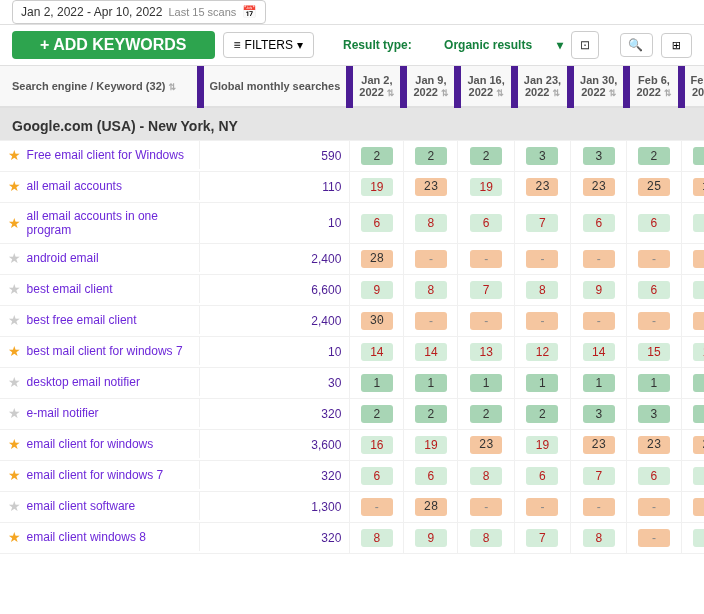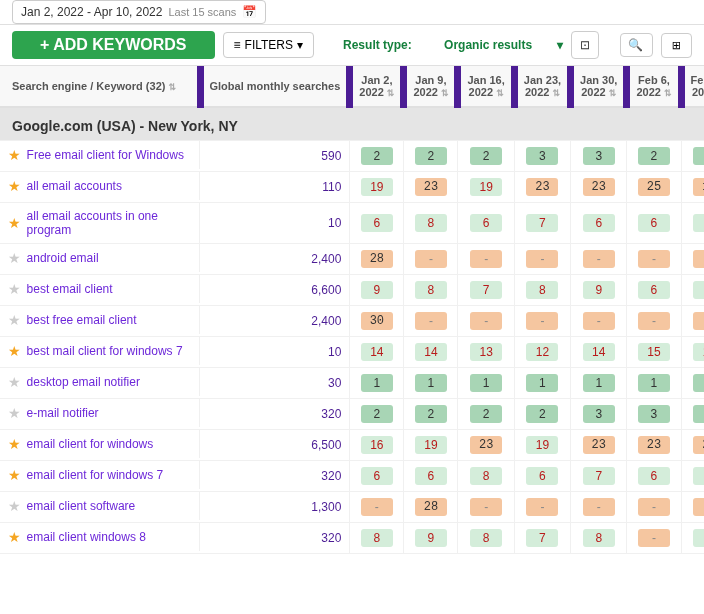--- a/index.html
+++ b/index.html
@@ -227,21 +227,21 @@
           <td class="rank-cell"><span class="rank-box rank-green-mid">2</span></td>
           <td class="rank-cell"><span class="rank-box rank-green-mid">3</span></td>
           <td class="rank-cell"><span class="rank-box rank-green-mid">3</span></td>
           <td class="rank-cell"><span class="rank-box rank-green-mid">2</span></td>
         </tr>
         <tr>
           <td style="display: flex; align-items: center; gap: 6px; padding: 6px 6px 6px 8px; min-width: 200px;">
             <span class="star filled">★</span>
             <a class="keyword-link" href="#">email client for windows</a>
           </td>
-          <td class="number-cell">6,500</td>
+          <td class="number-cell">3,600</td>
           <td class="rank-cell"><span class="rank-box rank-green-light">16</span></td>
           <td class="rank-cell"><span class="rank-box rank-green-light">19</span></td>
           <td class="rank-cell"><span class="rank-box rank-orange">23</span></td>
           <td class="rank-cell"><span class="rank-box rank-green-light">19</span></td>
           <td class="rank-cell"><span class="rank-box rank-orange">23</span></td>
           <td class="rank-cell"><span class="rank-box rank-orange">23</span></td>
           <td class="rank-cell"><span class="rank-box rank-orange">25</span></td>
         </tr>
         <tr>
           <td style="display: flex; align-items: center; gap: 6px; padding: 6px 6px 6px 8px; min-width: 200px;">

